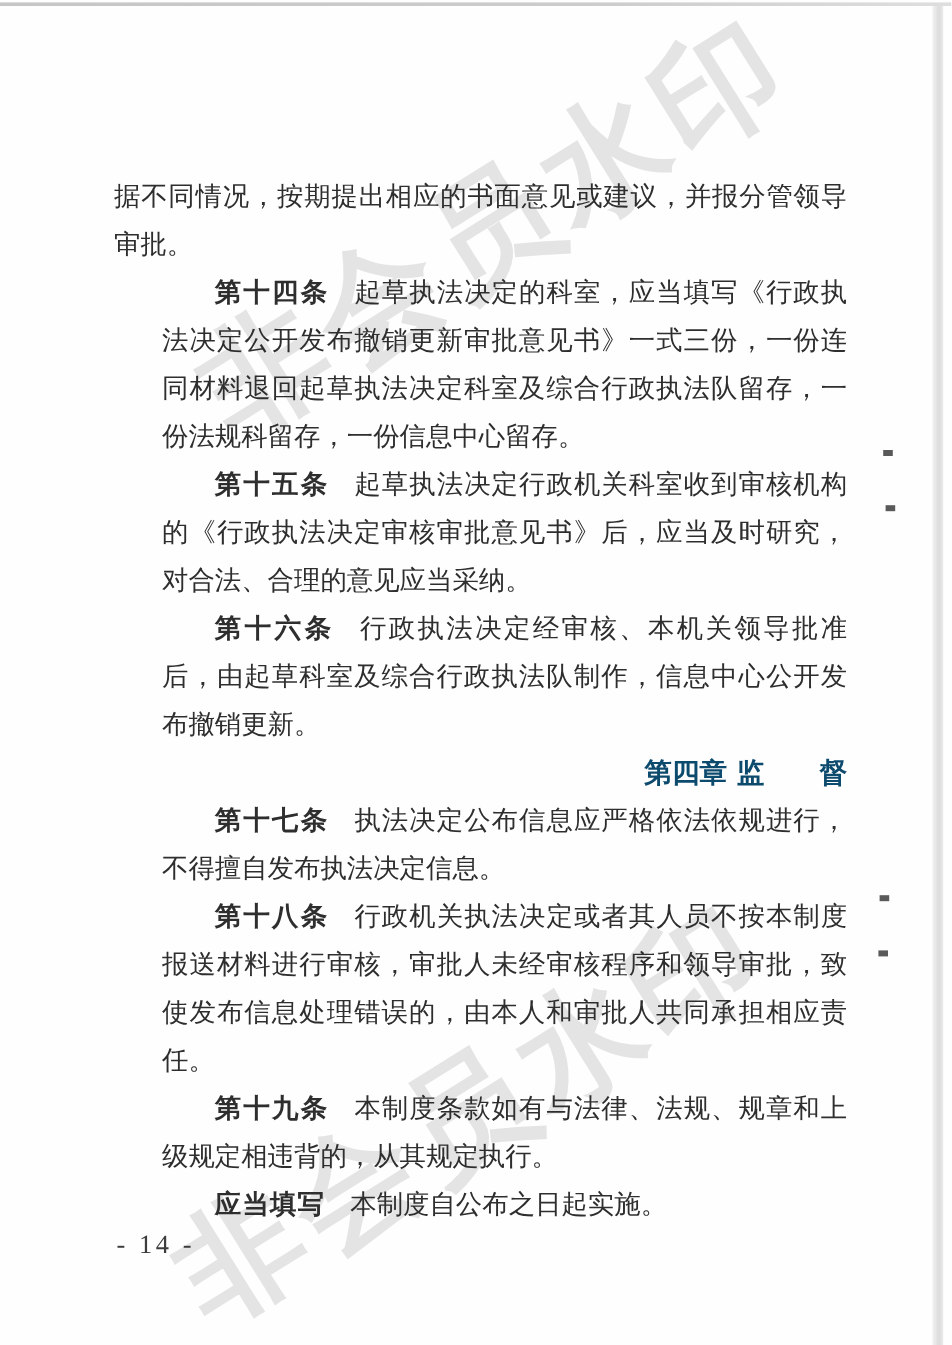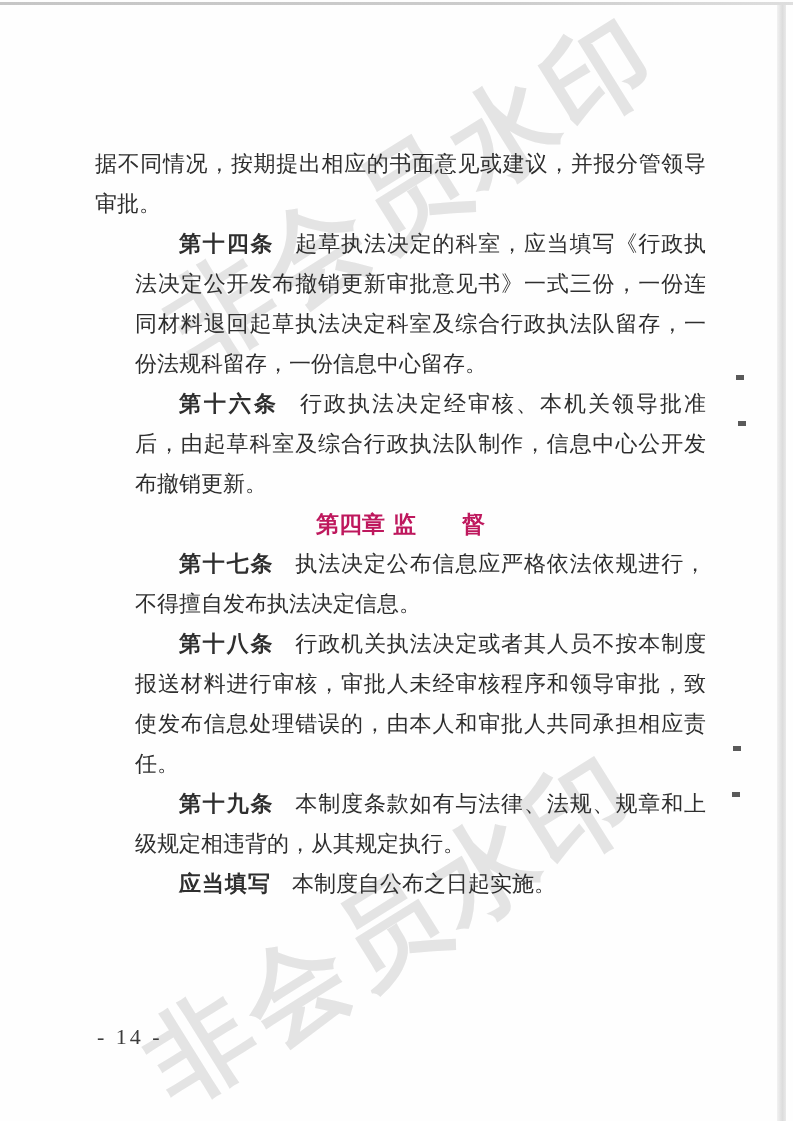--- a/index.html
+++ b/index.html
@@ -60,26 +60,26 @@
   }
   .para { text-align: justify; }
   .para.indent { text-indent: 2em; margin-left: 40px; }
   .art-num {
     font-weight: bold;
     font-family: "Liberation Sans", "DejaVu Sans", sans-serif;
     margin-right: 0.95em;
     letter-spacing: 1px;
   }
   .chapter-heading {
-    text-align: center;
+    text-align: right;
     text-indent: 0;
     font-family: "Liberation Sans", "DejaVu Sans", sans-serif;
     font-weight: bold;
     font-size: 23px;
-    color: #be185d;
+    color: #0c4a6e;
   }
   .chapter-heading .chapter-label { margin-right: 0.35em; }
 
   
   .page-number {
     position: absolute;
     left: 97px; top: 1024px;
     z-index: 2;
     font-size: 22px;
     letter-spacing: 3px;
@@ -108,20 +108,21 @@
 
   <div class="watermark top">非会员水印</div>
   <div class="watermark bottom">非会员水印</div>
 
   <div class="content">
 
     <p class="para">据不同情况，按期提出相应的书面意见或建议，并报分管领导审批。</p>
 
     <p class="para indent"><span class="art-num">第十四条</span><span>起草执法决定的科室，应当填写《行政执法决定公开发布撤销更新审批意见书》一式三份，一份连同材料退回起草执法决定科室及综合行政执法队留存，一份法规科留存，一份信息中心留存。</span></p>
 
+    <p class="para indent"><span class="art-num">第十五条</span><span>起草执法决定行政机关科室收到审核机构的《行政执法决定审核审批意见书》后，应当及时研究，对合法、合理的意见应当采纳。</span></p>
 
     <p class="para indent"><span class="art-num">第十六条</span><span>行政执法决定经审核、本机关领导批准后，由起草科室及综合行政执法队制作，信息中心公开发布撤销更新。</span></p>
 
     <p class="para chapter-heading"><span class="chapter-label">第四章</span><span>监　　督</span></p>
 
     <p class="para indent"><span class="art-num">第十七条</span><span>执法决定公布信息应严格依法依规进行，不得擅自发布执法决定信息。</span></p>
 
     <p class="para indent"><span class="art-num">第十八条</span><span>行政机关执法决定或者其人员不按本制度报送材料进行审核，审批人未经审核程序和领导审批，致使发布信息处理错误的，由本人和审批人共同承担相应责任。</span></p>
 
     <p class="para indent"><span class="art-num">第十九条</span><span>本制度条款如有与法律、法规、规章和上级规定相违背的，从其规定执行。</span></p>

